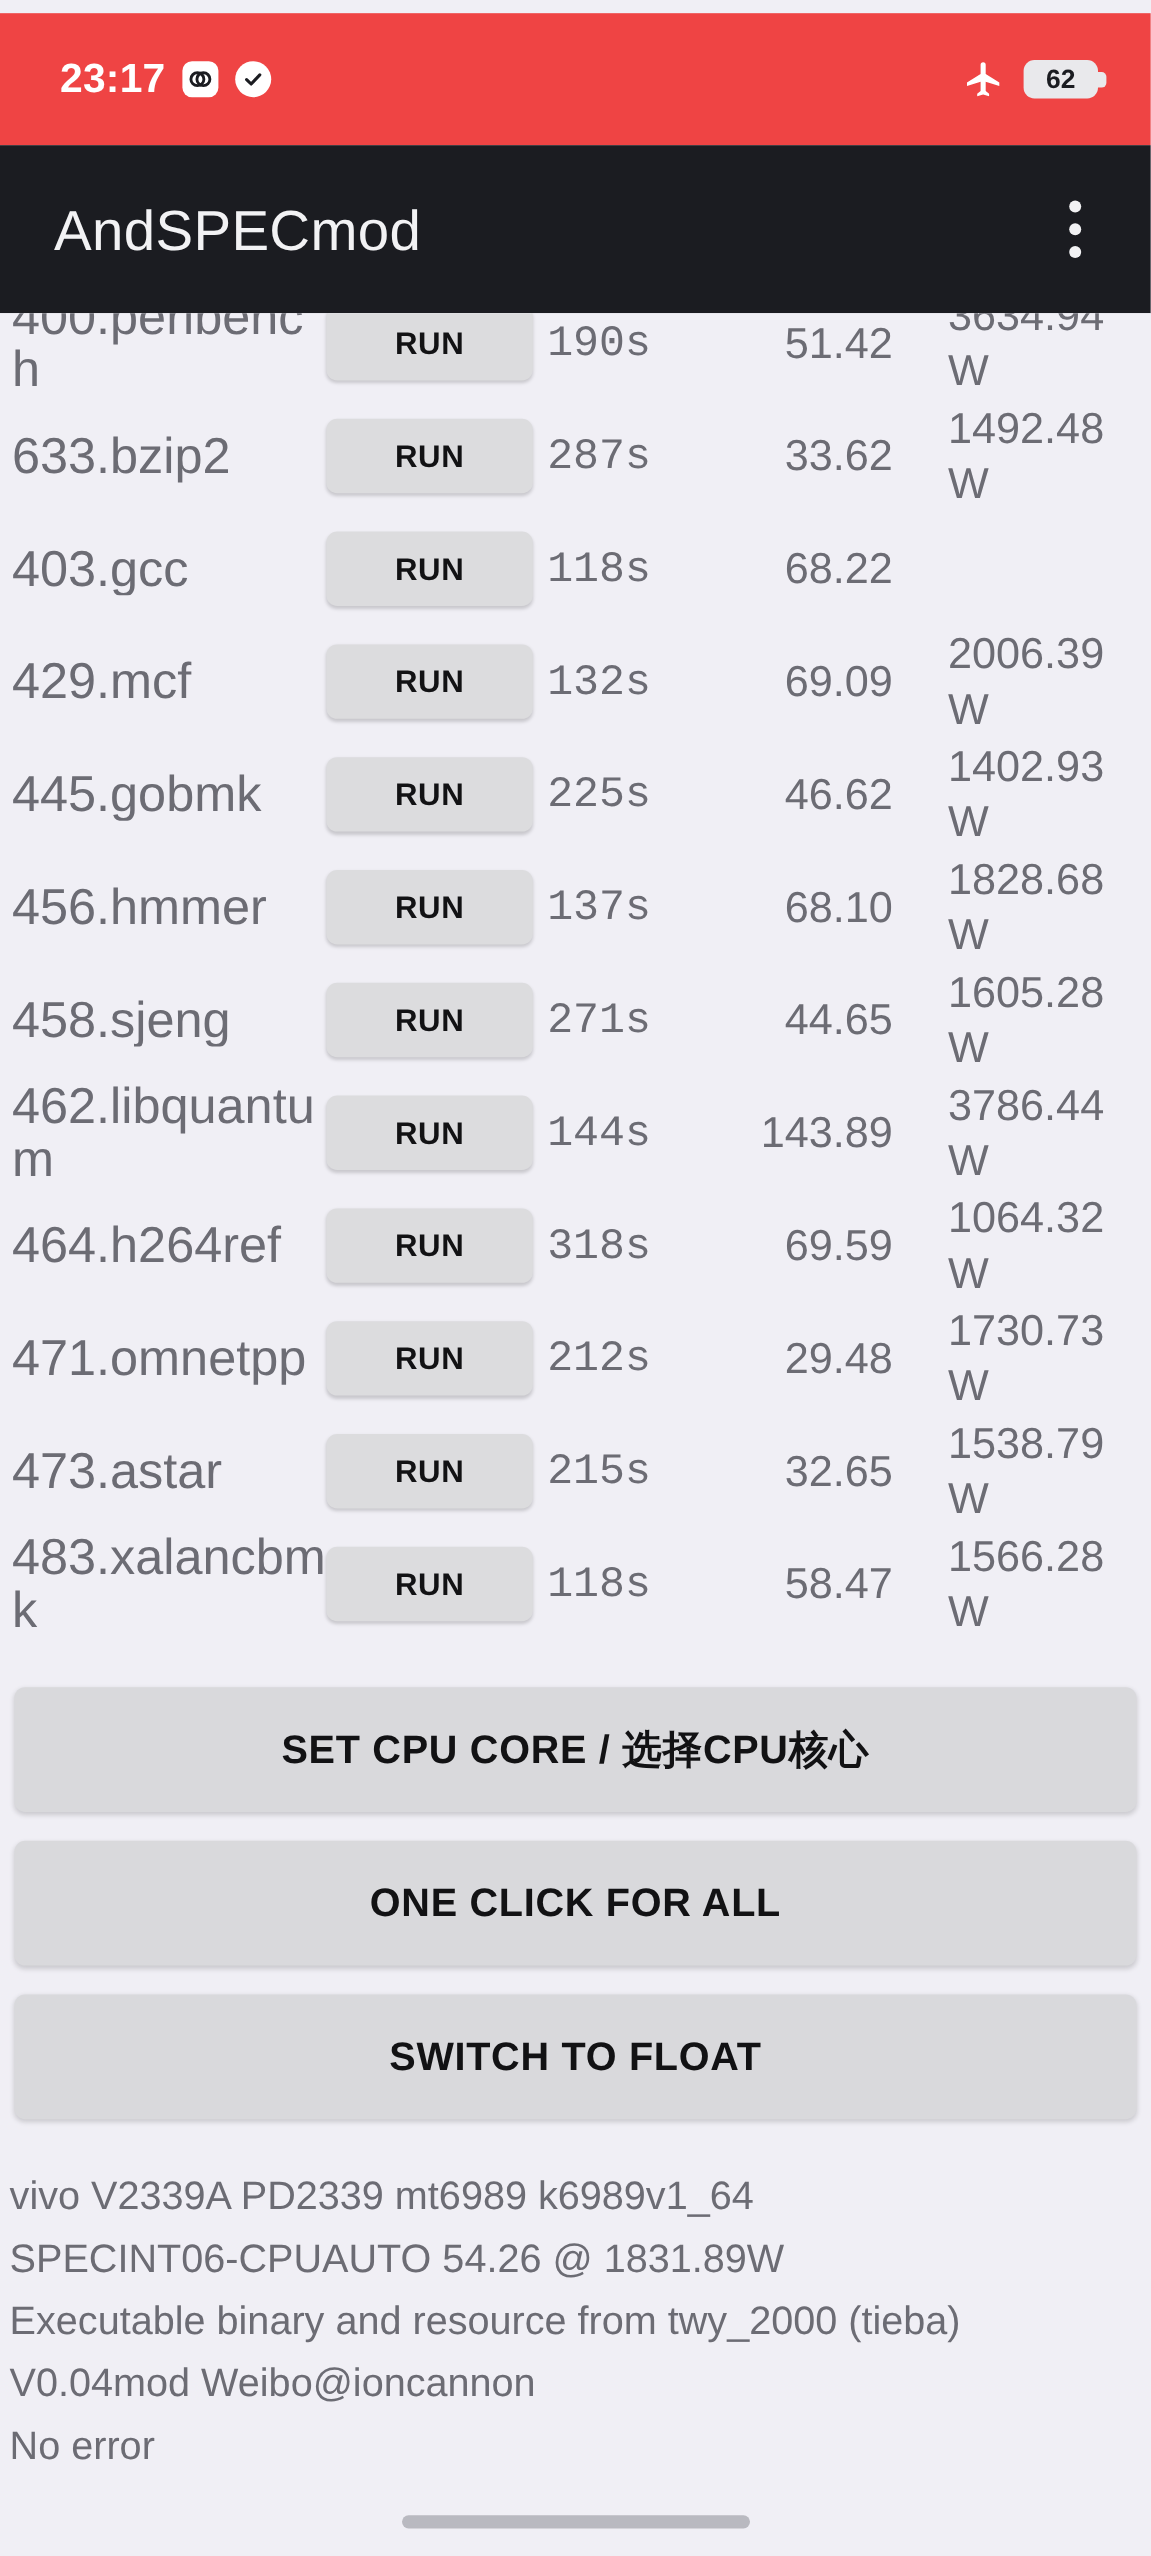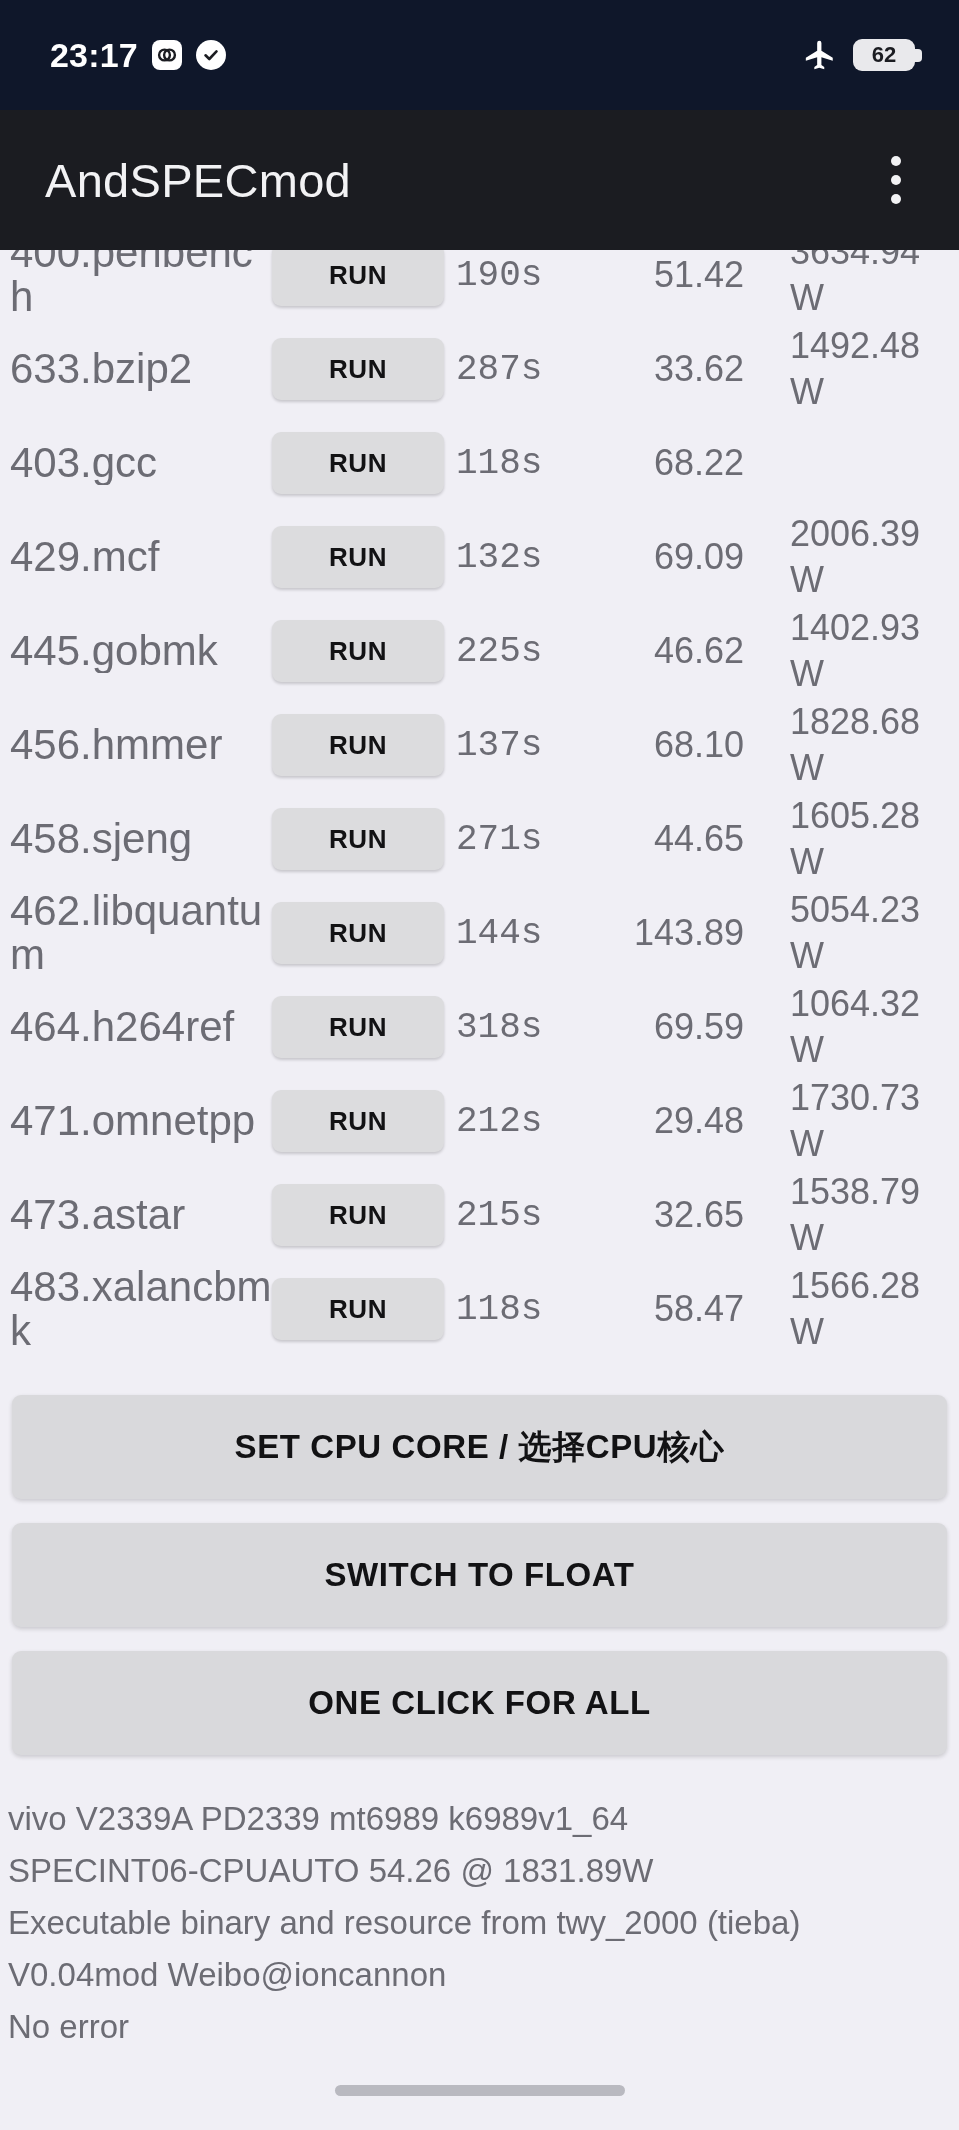--- a/index.html
+++ b/index.html
@@ -6,23 +6,24 @@
   html,body{
     width:959px; height:2130px;
     background:#f0eff5;
     font-family:"Liberation Sans", sans-serif;
     overflow:hidden;
   }
   #screen{ position:relative; width:959px; height:2130px; background:#f0eff5; }
 
   
   .statusbar{
-    height:110px; background:#0f172a; color:#ffffff;
+    height:110px; background:#ef4444; color:#ffffff;
     display:flex; align-items:center; justify-content:space-between;
     padding:0 44px 0 50px;
+    margin-top:11px;
   }
   .sb-left{ display:flex; align-items:center; gap:14px; }
   .sb-time{ font-size:34px; font-weight:700; letter-spacing:.2px; color:#ffffff; }
   .sb-icon-sq{
     width:30px; height:30px; border-radius:8px; background:#ffffff;
     display:flex; align-items:center; justify-content:center;
   }
   .sb-icon-sq svg{ display:block; }
   .sb-icon-circle{
     width:30px; height:30px; border-radius:50%; background:#ffffff;
@@ -218,21 +219,21 @@
           <div class="c-score">44.65</div>
           <div class="c-power">1605.28 W</div>
         </div>
         <div class="row">
           <div class="c-name">462.libquantum</div>
           <div class="c-btn">
             <button class="runbtn">RUN</button>
           </div>
           <div class="c-time">144s</div>
           <div class="c-score">143.89</div>
-          <div class="c-power">5054.23 W</div>
+          <div class="c-power">3786.44 W</div>
         </div>
         <div class="row">
           <div class="c-name">464.h264ref</div>
           <div class="c-btn">
             <button class="runbtn">RUN</button>
           </div>
           <div class="c-time">318s</div>
           <div class="c-score">69.59</div>
           <div class="c-power">1064.32 W</div>
         </div>
@@ -261,22 +262,22 @@
           </div>
           <div class="c-time">118s</div>
           <div class="c-score">58.47</div>
           <div class="c-power">1566.28 W</div>
         </div>
       </div>
   </div>
 
   <div class="actions">
     <button class="bigbtn">SET CPU CORE / 选择CPU核心</button>
+    <button class="bigbtn">ONE CLICK FOR ALL</button>
     <button class="bigbtn">SWITCH TO FLOAT</button>
-    <button class="bigbtn">ONE CLICK FOR ALL</button>
   </div>
 
   <div class="footer">
     <p>vivo V2339A PD2339 mt6989 k6989v1_64</p>
     <p>SPECINT06-CPUAUTO  54.26 @ 1831.89W</p>
     <p>Executable binary and resource from twy_2000 (tieba)</p>
     <p>V0.04mod  Weibo@ioncannon</p>
     <p>No error</p>
   </div>
 

